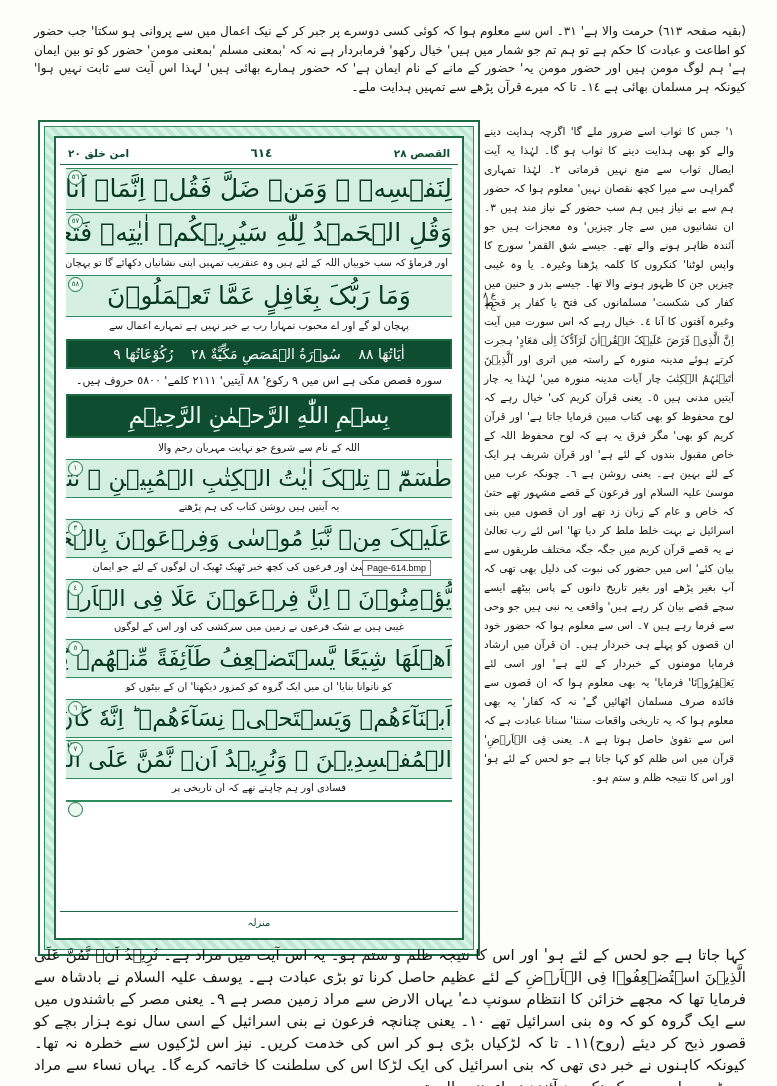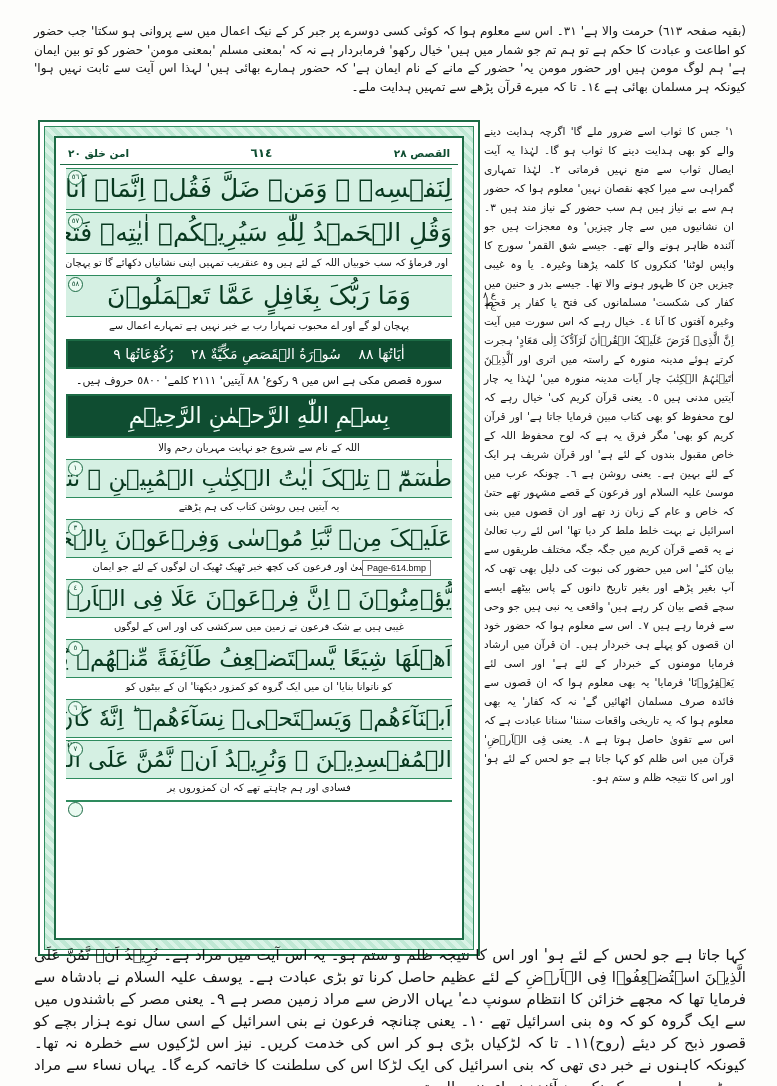--- a/index.html
+++ b/index.html
@@ -335,32 +335,33 @@
           <div class="ayah-num">٥</div>
         </div>
 
         <div class="ayah-block">
           <div class="arabic-line tall">اَبۡنَآءَهُمۡ وَیَسۡتَحۡیٖ نِسَآءَهُمۡ ؕ اِنَّهٗ کَانَ مِنَ</div>
           <div class="ayah-num">٦</div>
         </div>
 
         <div class="ayah-block">
           <div class="arabic-line tall">الۡمُفۡسِدِیۡنَ ۞ وَنُرِیۡدُ اَنۡ نَّمُنَّ عَلَی الَّذِیۡنَ</div>
-          <div class="urdu-line">فسادی  اور ہم چاہتے تھے کہ ان کمزوروں پر</div>
+          <div class="urdu-line">فسادی  اور ہم چاہتے تھے کہ ان تاریخی پر</div>
           <div class="ayah-num">٧</div>
         </div>
 
         <div class="ayah-block">
           <div class="arabic-line tall"></div>
           <div class="urdu-line"></div>
           <div class="ayah-num"></div>
         </div>
 
       </div>
 
+      <div class="frame-foot">منزلہ</div>
     </div>
   </div>
 
   <div class="file-tip">Page-614.bmp</div>
 
   <div class="bottom-note">کہا جاتا ہے جو لحس کے لئے ہو' اور اس کا نتیجہ ظلم و ستم ہو۔ یہ اس آیت میں مراد ہے۔ نُرِیۡدُ اَنۡ نَّمُنَّ عَلَی الَّذِیۡنَ اسۡتُضۡعِفُوۡا فِی الۡاَرۡضِ کے لئے عظیم حاصل کرنا تو بڑی عبادت ہے۔ یوسف علیہ السلام نے بادشاہ سے فرمایا تھا کہ مجھے خزائن کا انتظام سونپ دے' یہاں الارض سے مراد زمین مصر ہے ٩۔ یعنی مصر کے باشندوں میں سے ایک گروہ کو کہ وہ بنی اسرائیل تھے ١٠۔ یعنی چنانچہ فرعون نے بنی اسرائیل کے اسی سال نوے ہزار بچے کو قصور ذبح کر دیئے (روح)١١۔ تا کہ لڑکیاں بڑی ہو کر اس کی خدمت کریں۔ نیز اس لڑکیوں سے خطرہ نہ تھا۔ کیونکہ کاہنوں نے خبر دی تھی کہ بنی اسرائیل کی ایک لڑکا اس کی سلطنت کا خاتمہ کرے گا۔ یہاں نساء سے مراد چھوٹی بچیاں ہیں۔ کیونکہ وہ آئندہ نساء بننے والی تھیں۔</div>
 
 </div>
 
 </body></html>

